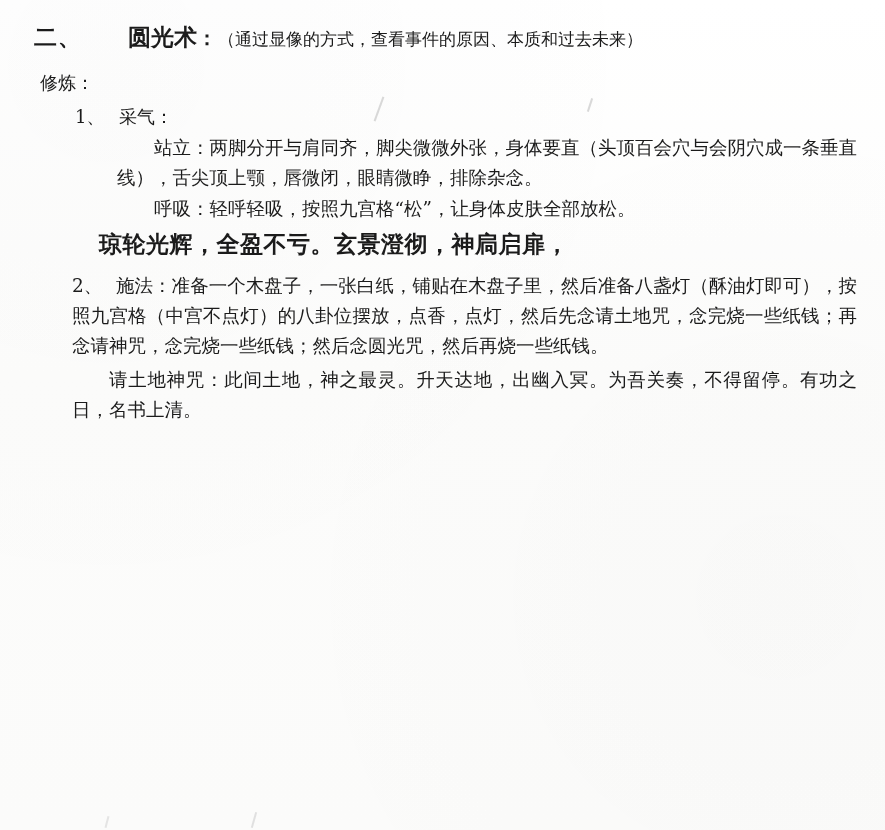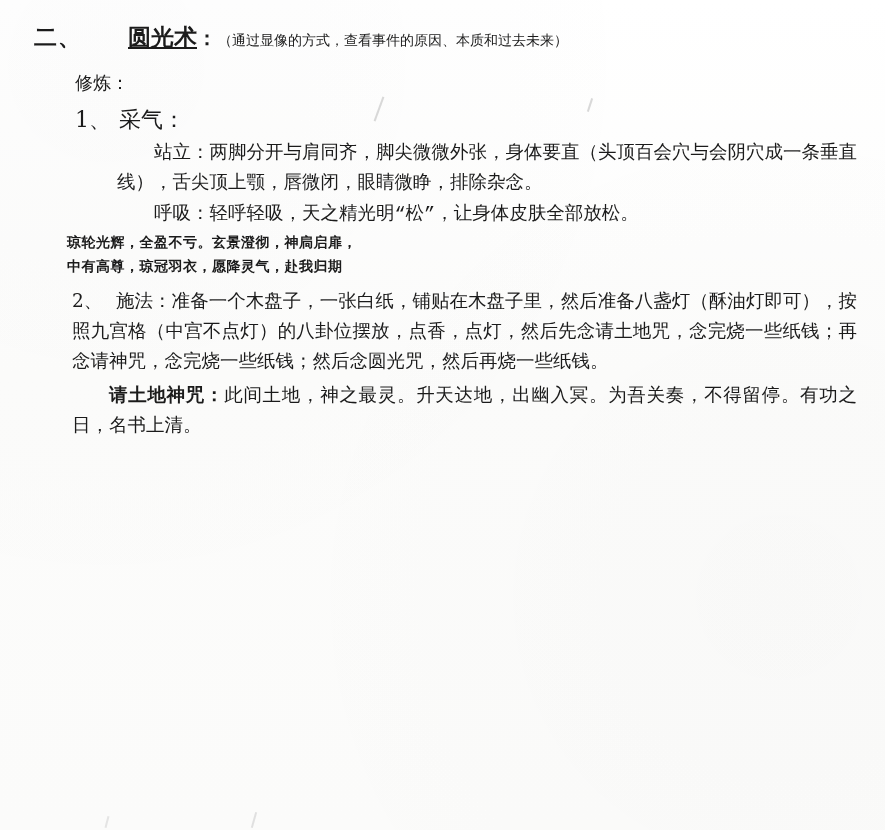--- a/index.html
+++ b/index.html
@@ -45,68 +45,66 @@
   }
   .h-num {
     font-weight: 700;
     font-size: 23px;
     letter-spacing: 1px;
   }
   .h-title {
     font-weight: 700;
     font-size: 23px;
     margin-left: 46px;
-    text-decoration: underline;
   }
   .h-colon {
     font-weight: 700;
     font-size: 20px;
   }
   .h-paren {
-    font-size: 14px;
+    font-size: 17px;
     font-weight: 400;
     margin-left: 1px;
   }
 
   
   .lead {
     font-size: 18px;
-    margin: 16px 0 0 75px;
+    margin: 16px 0 0 40px;
     line-height: 1.55;
   }
   .numitem {
-    font-size: 22px;
+    font-size: 18px;
     margin: 6px 0 0 75px;
     line-height: 1.55;
     white-space: nowrap;
   }
   .numitem .n {
     display: inline-block;
     min-width: 44px;
   }
 
   
   .sub {
     font-size: 18.5px;
     line-height: 1.62;
     margin: 2px 0 0 117px;
     width: 740px;
     text-indent: 2em;
     text-align: justify;
     text-justify: inter-ideograph;
-    font-family: Liberation Mono, monospace;
   }
   .sub.tight { margin-top: 1px; }
 
   
   .spell-line {
-    font-size: 14px;
+    font-size: 23px;
     font-weight: 700;
     line-height: 1.72;
-    margin-left: 67px;
+    margin-left: 99px;
     letter-spacing: 0.5px;
   }
 
   
   .numblock {
     font-size: 18.5px;
     line-height: 1.62;
     margin: 8px 0 0 72px;
     width: 785px;
     text-align: justify;
@@ -121,21 +119,21 @@
   .named {
     font-size: 18.5px;
     line-height: 1.62;
     margin: 4px 0 0 72px;
     width: 785px;
     text-indent: 2em;
     text-align: justify;
     text-justify: inter-ideograph;
   }
   .named b {
-    font-weight: 700;
+    font-weight: 400;
   }
 
   
   .artifact {
     position: absolute;
     z-index: 3;
     background: #b9b9b9;
     opacity: 0.55;
     pointer-events: none;
   }
@@ -154,24 +152,23 @@
       <span class="h-paren">（通过显像的方式，查看事件的原因、本质和过去未来）</span>
     </div>
 
     <div class="lead">修炼：</div>
 
     <div class="numitem">
       <span class="n">1、</span><span>采气：</span>
     </div>
 
     <div class="sub">站立：两脚分开与肩同齐，脚尖微微外张，身体要直（头顶百会穴与会阴穴成一条垂直线），舌尖顶上颚，唇微闭，眼睛微睁，排除杂念。</div>
-    <div class="sub tight">呼吸：轻呼轻吸，天之精光明“松”，让身体皮肤全部放松。</div>
+    <div class="sub tight">呼吸：轻呼轻吸，按照九宫格“松”，让身体皮肤全部放松。</div>
 
     <div class="spell-line">琼轮光辉，全盈不亏。玄景澄彻，神扃启扉，</div>
-    <div class="spell-line">中有高尊，琼冠羽衣，愿降灵气，赴我归期</div>
 
     <div class="numblock">
       <span class="n">2、</span><span>施法：</span><span>准备一个木盘子，一张白纸，铺贴在木盘子里，然后准备八盏灯（酥油灯即可），按照九宫格（中宫不点灯）的八卦位摆放，点香，点灯，然后先念请土地咒，念完烧一些纸钱；再念请神咒，念完烧一些纸钱；然后念圆光咒，然后再烧一些纸钱。</span>
     </div>
 
     <div class="named">
       <b>请土地神咒</b><b>：</b><span>此间土地，神之最灵。升天达地，出幽入冥。为吾关奏，不得留停。有功之日，名书上清。</span>
     </div>
 
 

